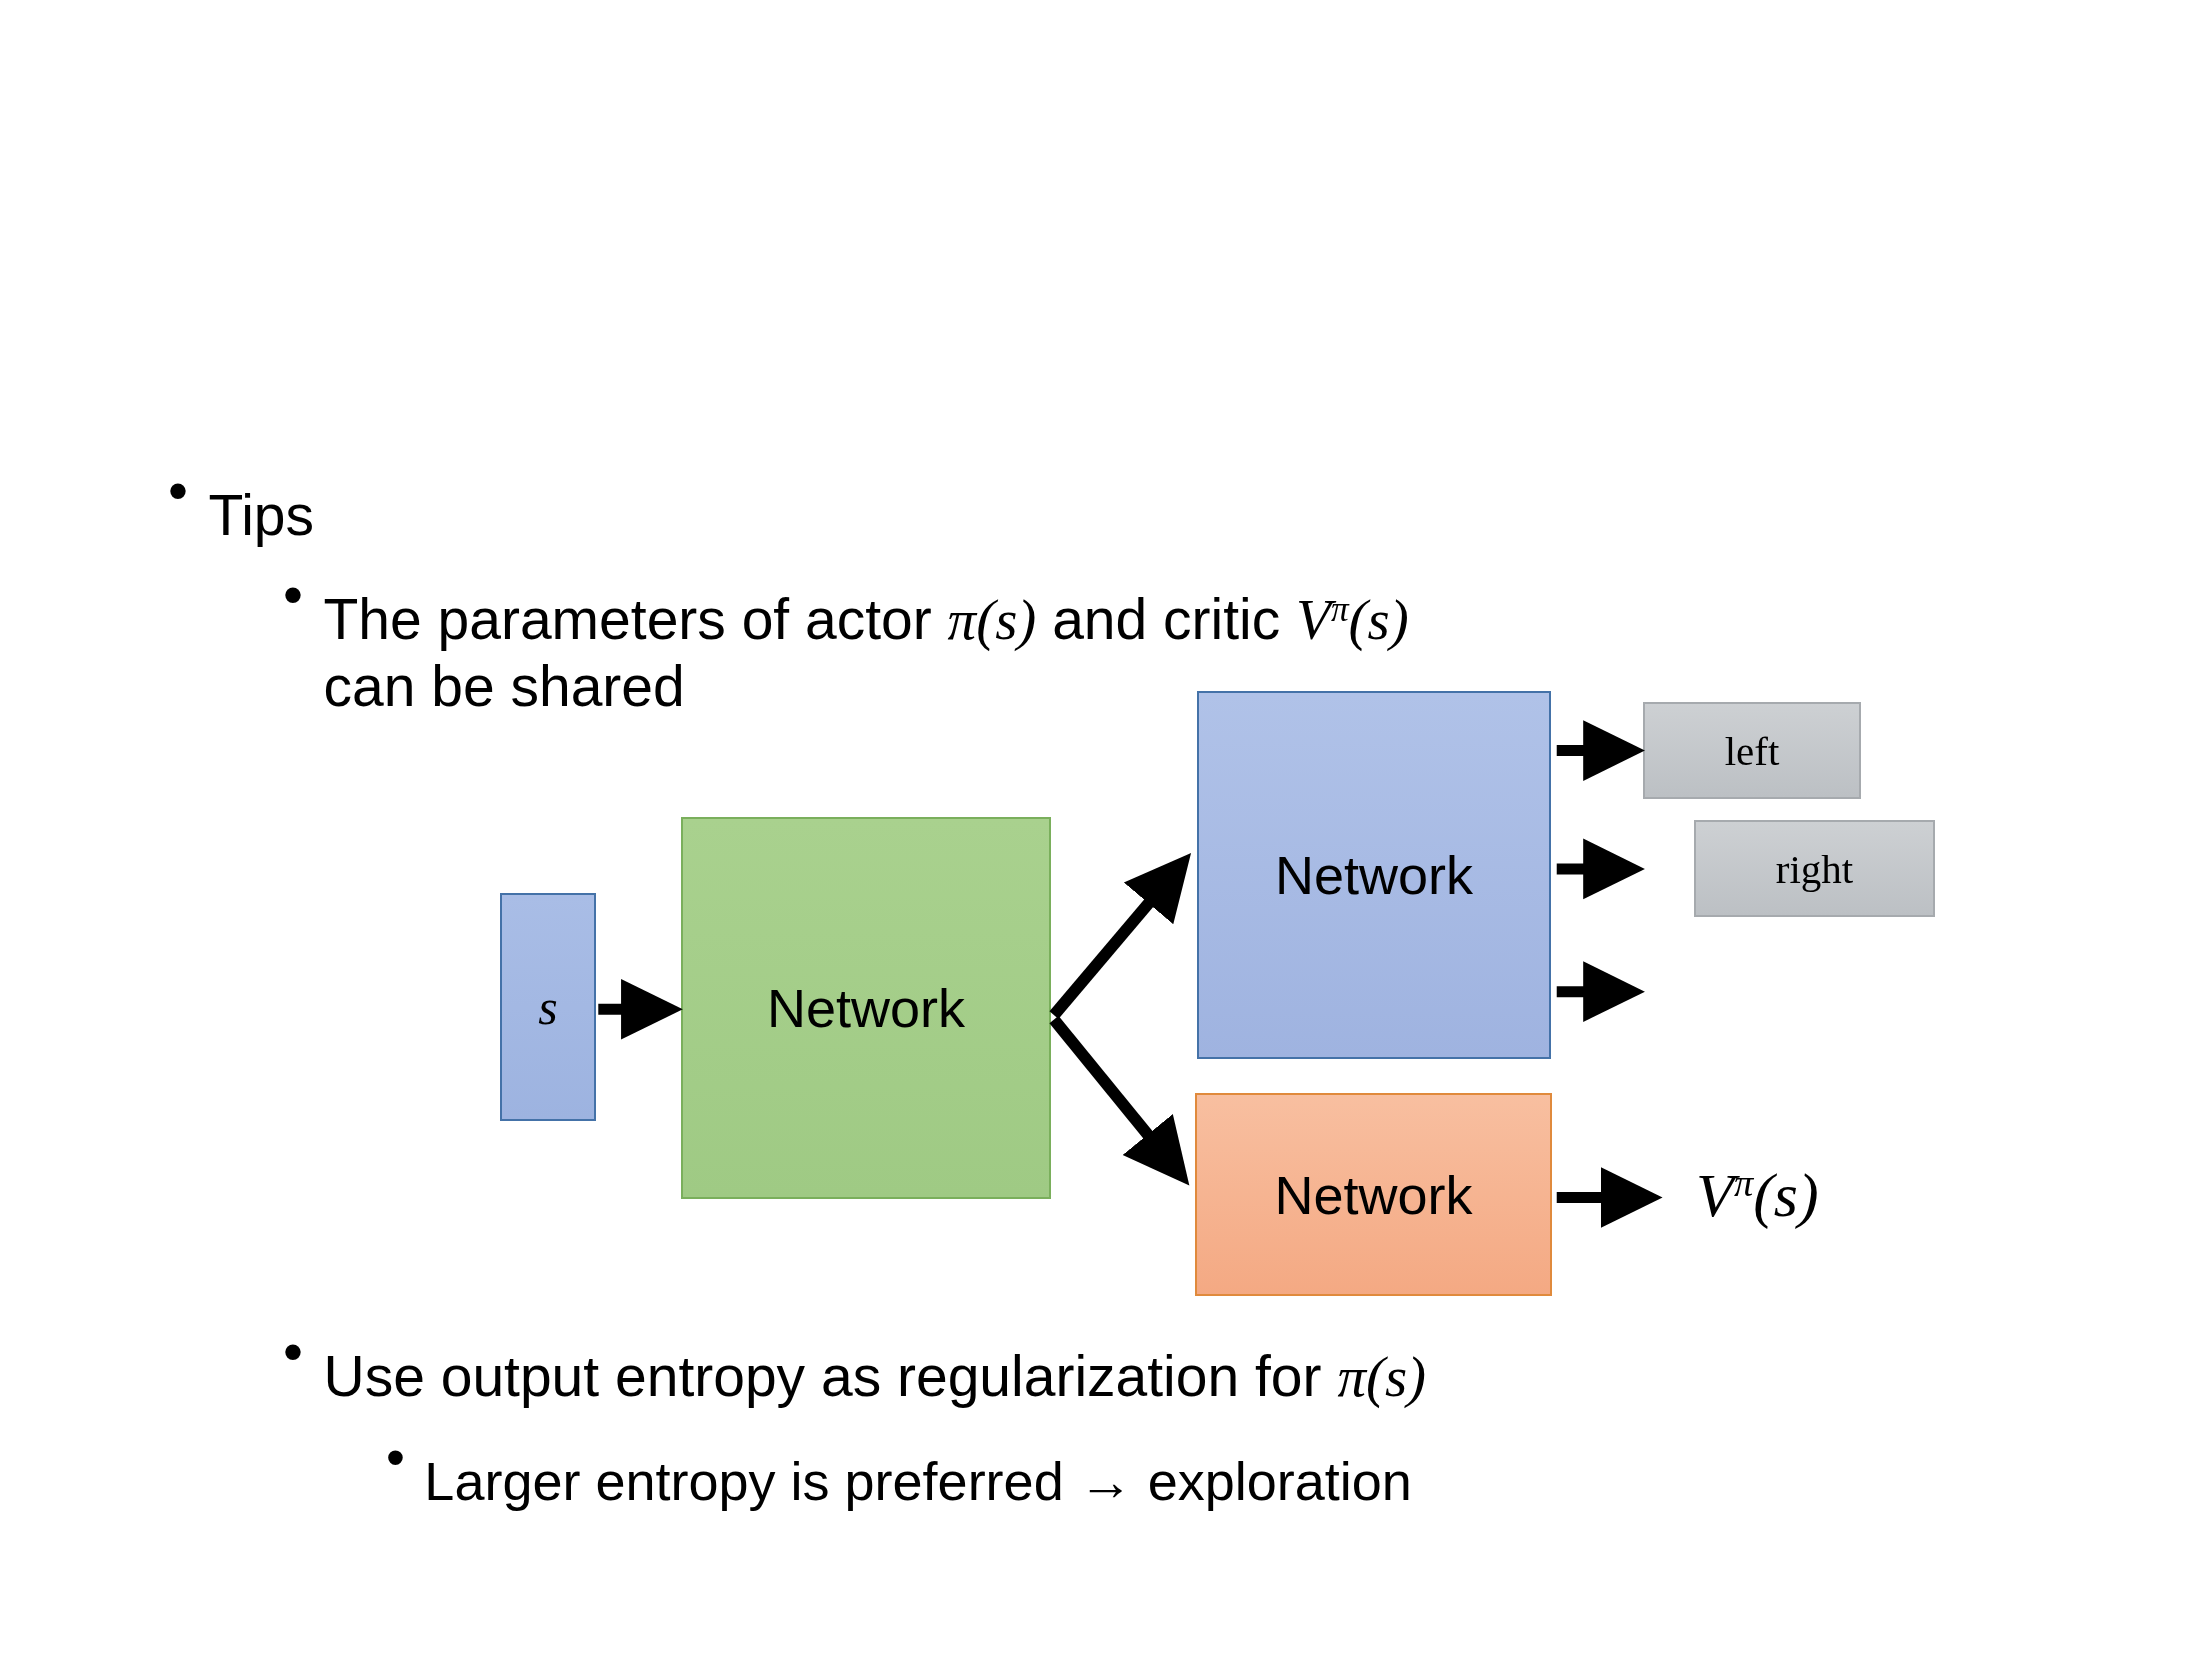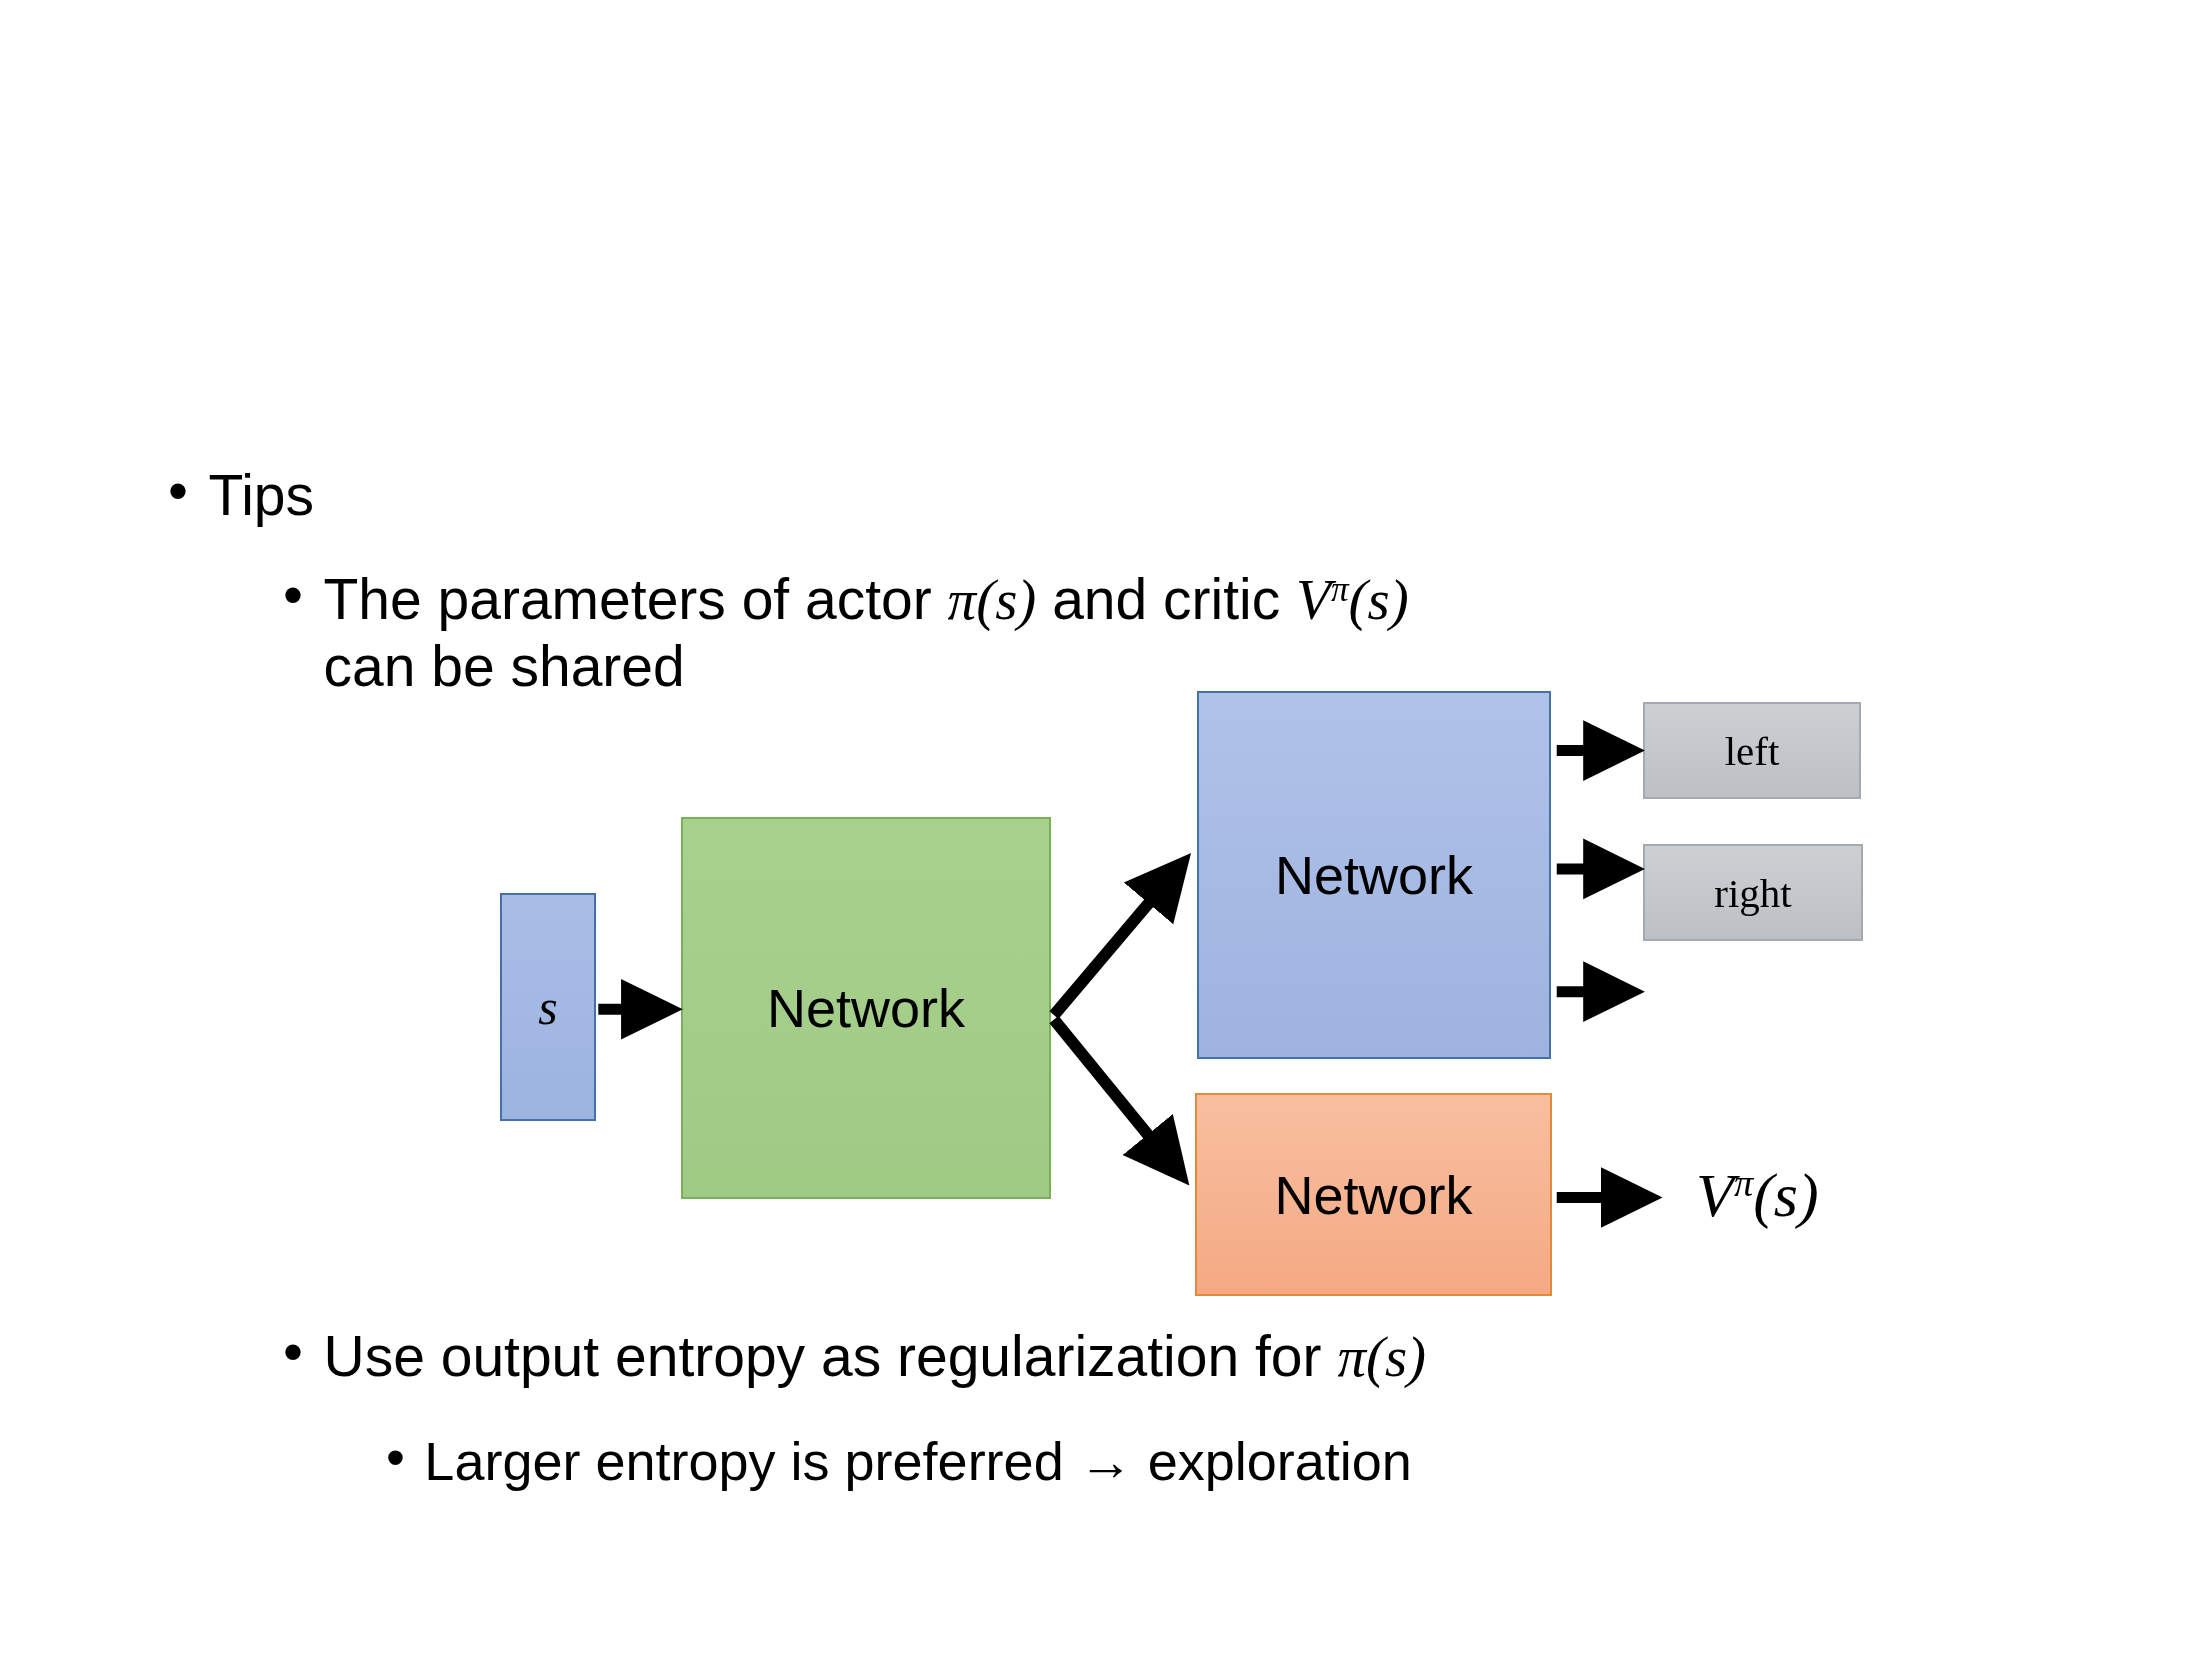--- a/index.html
+++ b/index.html
@@ -41,21 +41,21 @@
     font-weight: 400;
     white-space: nowrap;
     display: flex;
     align-items: flex-start;
   }
   .bullet .dot {
     display: inline-block;
     margin-right: 0.36em;
     line-height: 1;
   }
-  .bullet .txt { display: inline-block; }
+  .bullet .txt { display: inline-block; margin-top: 20px; }
 
   #bullet-tips {
     left: 168px;
     top: 462px;
     font-size: 57px;
   }
 
   #bullet-shared {
     left: 283px;
     top: 566px;
@@ -154,21 +154,21 @@
   }
 
   .out-box {
     background: linear-gradient(180deg, #cdd0d3 0%, #bcc0c4 100%);
     border: 2.2px solid #a6aaae;
     font-family: "Liberation Serif", serif;
     font-size: 41px;
     color: #000000;
   }
   #out-left  { left: 1643px; top: 702px;  width: 218px; height: 97px; }
-  #out-right { left: 1643px; top: 820px; width: 220px; height: 97px; margin-top: 24px; }
+  #out-right { left: 1694px; top: 820px; width: 241px; height: 97px; }
   #out-fire  { left: 1643px; top: 943px; width: 218px; height: 97px; }
 
   #vpi-label {
     position: absolute;
     left: 1655px;
     top: 1160px;
     font-family: "Liberation Serif", serif;
     font-style: italic;
     font-size: 62px;
     color: #000000;

